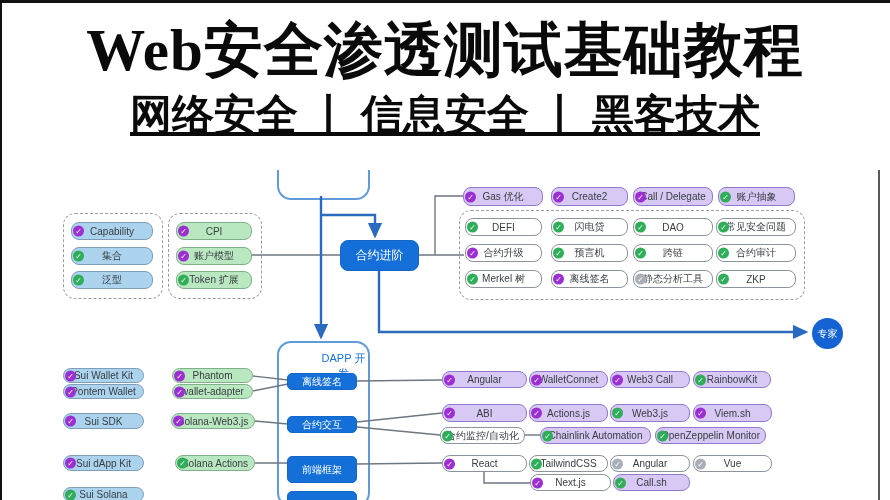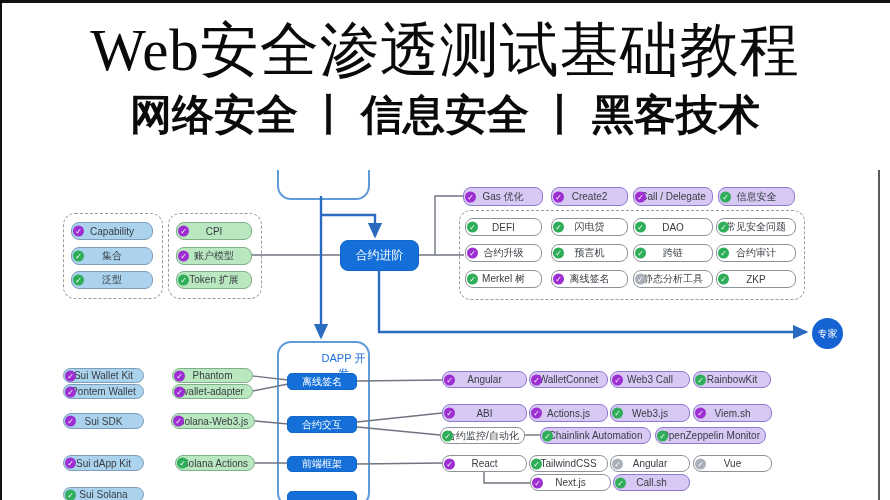--- a/index.html
+++ b/index.html
@@ -7,22 +7,22 @@
          font-family:"Liberation Sans","DejaVu Sans",sans-serif;}
   
   .edge{position:absolute;z-index:9;background:#111;}
   #edge-top{top:0;left:0;width:890px;height:3px;}
   #edge-left{top:0;left:0;width:2px;height:500px;}
   #edge-right{top:170px;left:878px;width:2px;height:330px;background:#5a5a5a;}
   
   #header{position:absolute;top:0;left:0;width:890px;height:170px;background:#ffffff;z-index:5;
           text-align:center;color:#0a0a0a;
           font-family:"Liberation Serif","DejaVu Serif",serif;}
-  #title{margin-top:17px;font-size:59px;font-weight:400;letter-spacing:1px;line-height:1.15;}
-  #subtitle{margin-top:2px;font-size:42px;font-weight:900;letter-spacing:0px;}
+  #title{margin-top:17px;font-size:59px;font-weight:700;letter-spacing:1px;line-height:1.15;}
+  #subtitle{margin-top:2px;font-size:42px;font-weight:900;letter-spacing:0px;text-decoration:underline;}
   
   .dashed{position:absolute;border:1.6px dashed #979da6;border-radius:12px;background:transparent;z-index:1;}
   .solidbox{position:absolute;border:2px solid #5f9bd8;border-radius:14px;background:#ffffff;z-index:1;}
   .dapp-label{text-align:center;margin-top:8px;font-size:11px;color:#1a6fdc;margin-left:40px;}
   
   #wires{position:absolute;top:0;left:0;z-index:2;}
   
   .node{position:absolute;display:flex;align-items:center;justify-content:center;
         font-size:10px;color:#383d42;border:1.3px solid;border-radius:8px;z-index:3;
         white-space:nowrap;box-sizing:border-box;}
@@ -121,21 +121,21 @@
       <div class="node s-purple" style="left: 551px; top: 187px; width: 77px; height: 19px;">
         <span class="check c-purple">✓</span>
         <span>Create2</span>
       </div>
       <div class="node s-purple" style="left: 633px; top: 187px; width: 80px; height: 19px;">
         <span class="check c-purple">✓</span>
         <span>Call / Delegate</span>
       </div>
       <div class="node s-purple" style="left: 718px; top: 187px; width: 77px; height: 19px;">
         <span class="check c-green">✓</span>
-        <span>信息安全</span>
+        <span>账户抽象</span>
       </div>
       <div class="node s-white" style="left: 465px; top: 218px; width: 77px; height: 18px;">
         <span class="check c-green">✓</span>
         <span>DEFI</span>
       </div>
       <div class="node s-white" style="left: 551px; top: 218px; width: 77px; height: 18px;">
         <span class="check c-green">✓</span>
         <span>闪电贷</span>
       </div>
       <div class="node s-white" style="left: 633px; top: 218px; width: 80px; height: 18px;">
@@ -213,21 +213,21 @@
       <div class="node s-green" style="left: 175px; top: 455px; width: 80px; height: 16px;">
         <span class="check c-green">✓</span>
         <span>Solana Actions</span>
       </div>
       <div class="node s-solid" style="left: 287px; top: 373px; width: 70px; height: 17px;">
         <span>离线签名</span>
       </div>
       <div class="node s-solid" style="left: 287px; top: 416px; width: 70px; height: 17px;">
         <span>合约交互</span>
       </div>
-      <div class="node s-solid" style="left: 287px; top: 456px; width: 70px; height: 16px; align-items: flex-end;">
+      <div class="node s-solid" style="left: 287px; top: 456px; width: 70px; height: 27px;">
         <span>前端框架</span>
       </div>
       <div class="node s-solid" style="left: 287px; top: 491px; width: 70px; height: 16px;">
         <span></span>
       </div>
       <div class="node s-purple" style="left: 442px; top: 371px; width: 85px; height: 17px;">
         <span class="check c-purple">✓</span>
         <span>Angular</span>
       </div>
       <div class="node s-purple" style="left: 529px; top: 371px; width: 79px; height: 17px;">

